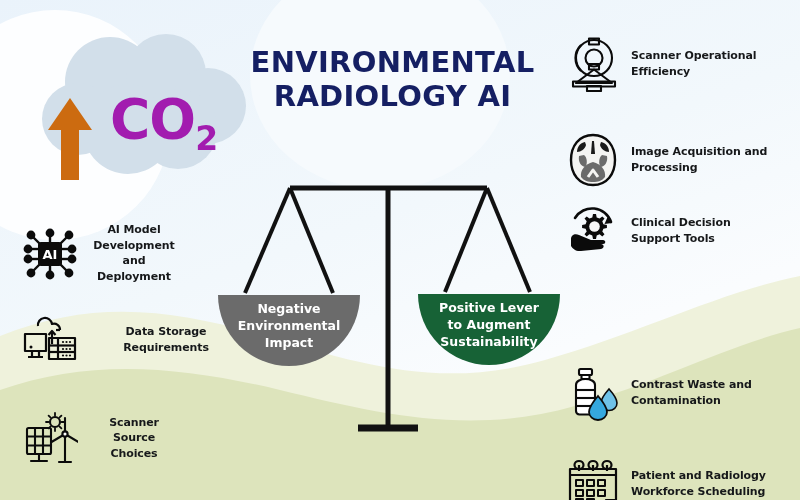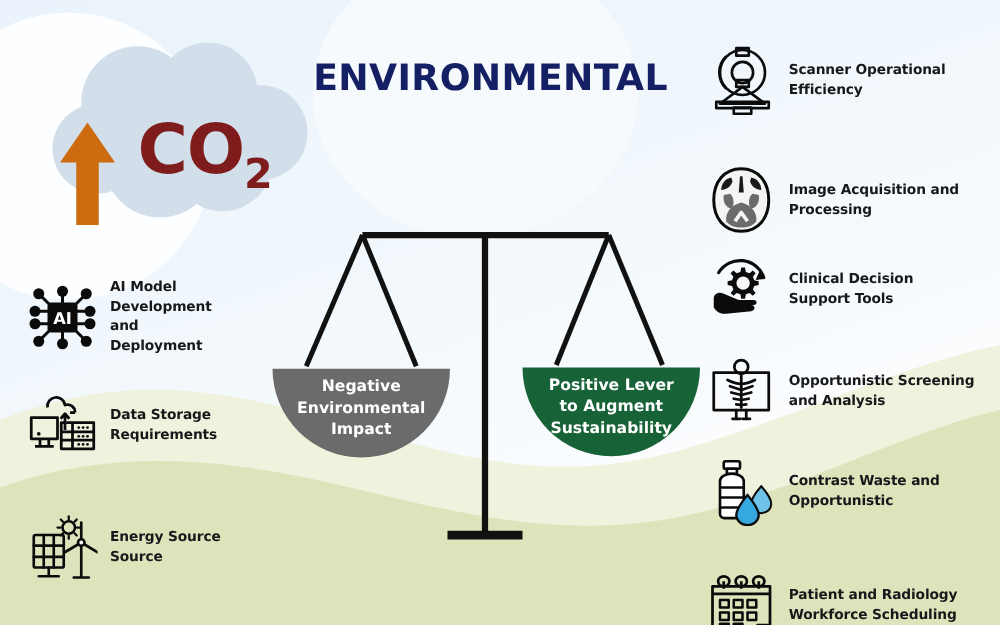--- a/index.html
+++ b/index.html
@@ -7,38 +7,38 @@
   #stage{position:relative;width:800px;height:500px;overflow:hidden;background:#EDF4FB;}
 
   
   .bg-sky{position:absolute;inset:0;background:linear-gradient(160deg,#EAF3FB 0%,#F2F8FC 45%,#FAFCFE 70%,#FFFFFF 100%);}
   .bg-white-blob{position:absolute;left:-60px;top:10px;width:230px;height:230px;border-radius:50%;background:#FDFEFF;}
   .bg-white-blob2{position:absolute;left:250px;top:-40px;width:260px;height:230px;border-radius:50%;background:#F6FAFD;}
   .hill{position:absolute;left:0;bottom:0;width:800px;height:260px;}
 
   
   .cloud-wrap{position:absolute;left:38px;top:34px;width:215px;height:160px;}
-  .co2-text{position:absolute;left:72px;top:58px;font-size:55px;font-weight:bold;color:#7f1d1d;letter-spacing:-1px;line-height:1;font-family:"DejaVu Sans",sans-serif;}
+  .co2-text{position:absolute;left:72px;top:58px;font-size:55px;font-weight:bold;color:#a21caf;letter-spacing:-1px;line-height:1;font-family:"DejaVu Sans",sans-serif;}
   .co2-text sub{font-size:33px;}
 
   
   .title{position:absolute;left:215px;top:46px;width:355px;text-align:center;
     color:#151F63;font-weight:bold;font-size:29px;line-height:1.17;letter-spacing:0.3px;
     font-family:"DejaVu Sans",sans-serif;}
 
   
   .scale{position:absolute;left:190px;top:175px;width:400px;height:285px;}
   .pan-label{fill:#ffffff;font-family:"DejaVu Sans",sans-serif;font-weight:bold;font-size:12.5px;}
 
   
   .item{position:absolute;display:flex;align-items:center;}
   .item .ico{width:56px;height:56px;flex:0 0 56px;display:flex;align-items:flex-end;justify-content:center;}
   .item .lbl{margin-left:10px;font-size:11px;font-weight:bold;color:#16181A;line-height:1.42;
     font-family:"DejaVu Sans",sans-serif;letter-spacing:-0.1px;}
-  .left .lbl{width:92px;}
+  .left .lbl{width:92px;text-align:center;}
   .right .lbl{width:150px;}
 </style>
 </head>
 <body>
 
 <div id="stage">
 
   <div class="bg-sky"></div>
   <div class="bg-white-blob"></div>
   <div class="bg-white-blob2"></div>
@@ -63,20 +63,21 @@
     <svg style="position:absolute;left:8px;top:62px" width="48" height="86" viewBox="0 0 48 86">
       <path d="M24 2 L46 34 L33 34 L33 84 L15 84 L15 34 L2 34 Z" fill="#CC6B10"></path>
     </svg>
     <div class="co2-text">
       <span>CO</span><sub>2</sub>
     </div>
   </div>
 
   <div class="title">
     <div>ENVIRONMENTAL</div>
+    <div>RADIOLOGY AI</div>
   </div>
 
   <svg class="scale" viewBox="0 0 400 285">
 
     <g stroke="#111111" fill="none">
       <line x1="100" y1="13" x2="297" y2="13" stroke-width="5"></line>
       <line x1="198" y1="13" x2="198" y2="253" stroke-width="5"></line>
       <line x1="168" y1="253" x2="228" y2="253" stroke-width="7" stroke-linecap="butt"></line>
 
       <line x1="100" y1="13" x2="55" y2="118" stroke-width="4"></line>
@@ -124,21 +125,21 @@
             <circle cx="27" cy="48" r="4.4"></circle>
             <circle cx="46" cy="46" r="4.4"></circle>
           <rect x="15" y="15" width="24" height="24" rx="3"></rect>
         </g>
         <text x="27" y="32" text-anchor="middle" fill="#ffffff" font-size="13" font-weight="bold" font-family="DejaVu Sans, sans-serif">AI</text>
       </svg>
     </span>
     <span class="lbl">AI Model Development and Deployment</span>
   </div>
 
-  <div class="item left" style="left:22px;top:312px;">
+  <div class="item left" style="left:22px;top:312px;gap:32px;">
     <span class="ico">
       <svg width="56" height="52" viewBox="0 0 56 52">
         <g stroke="#0B0B0B" stroke-width="2.2" fill="none" stroke-linejoin="round">
           <path d="M16 10 A7 7 0 0 1 30 8 A6 6 0 0 1 38 14"></path>
           <path d="M38 14 L34 14"></path>
           <path d="M30 28 L30 15 M26.5 19 L30 15 L33.5 19"></path>
           <rect x="3" y="18" width="21" height="17"></rect>
           <path d="M10 35 L10 40 M17 35 L17 40 M6 41 L21 41"></path>
           <rect x="27" y="22" width="26" height="21"></rect>
           <line x1="27" y1="29.5" x2="53" y2="29.5"></line>
@@ -186,21 +187,21 @@
             <line x1="5" y1="35.5" x2="29" y2="35.5"></line>
           <path d="M17 44 L17 50 M9 51 L25 51"></path>
 
           <line x1="43" y1="24" x2="43" y2="51"></line>
           <path d="M43 24 L43 8 M43 24 L29.5 32 M43 24 L56.5 32"></path>
           <circle cx="43" cy="24" r="2.6" fill="#fff"></circle>
           <line x1="37" y1="52" x2="49" y2="52"></line>
         </g>
       </svg>
     </span>
-    <span class="lbl">Energy Source Source</span>
+    <span class="lbl">Scanner Source Choices</span>
   </div>
 
   <div class="item right" style="left:565px;top:36px;">
     <span class="ico">
       <svg width="56" height="56" viewBox="0 0 56 56">
         <g stroke="#0B0B0B" stroke-width="2.1" fill="none" stroke-linejoin="round">
           <circle cx="29" cy="22" r="18"></circle>
           <circle cx="29" cy="22" r="8.5"></circle>
           <path d="M16 9 A18 18 0 0 0 16 35"></path>
           <rect x="24" y="2.5" width="10" height="6"></rect>
@@ -242,56 +243,37 @@
         <g fill="#0B0B0B">
           <path d="M28 11 L31 11 L31.7 14.5 L34.6 15.6 L37.3 13.4 L39.5 15.6 L37.3 18.3 L38.4 21.2 L41.9 21.9 L41.9 25 L38.4 25.7 L37.3 28.6 L39.5 31.3 L37.3 33.5 L34.6 31.3 L31.7 32.4 L31 35.9 L28 35.9 L27.3 32.4 L24.4 31.3 L21.7 33.5 L19.5 31.3 L21.7 28.6 L20.6 25.7 L17.1 25 L17.1 21.9 L20.6 21.2 L21.7 18.3 L19.5 15.6 L21.7 13.4 L24.4 15.6 L27.3 14.5 Z"></path>
         </g>
         <circle cx="29.5" cy="23.5" r="5.3" fill="#F7F7F7"></circle>
         <path d="M6 36 C6 32 10 30 14 32 L26 37 L38 37 C41 37 41 41 38 41 L27 41 L36 41 C39 41 40 45 36 46 L16 48 C11 48.6 8 46 6 43 Z" fill="#0B0B0B"></path>
       </svg>
     </span>
     <span class="lbl">Clinical Decision Support Tools</span>
   </div>
 
-  <div class="item right" style="left:565px;top:285px;">
-    <span class="ico">
-      <svg width="56" height="56" viewBox="0 0 56 56">
-        <g stroke="#0B0B0B" stroke-width="2.2" fill="none" stroke-linecap="round" stroke-linejoin="round">
-          <rect x="6" y="13" width="44" height="30"></rect>
-          <circle cx="28" cy="8.5" r="5.5"></circle>
-          <line x1="28" y1="14" x2="28" y2="41"></line>
-          <path d="M17 19 C21 21 24.5 22 28 22 C31.5 22 35 21 39 19"></path>
-          <path d="M19 24 L28 27 M37 24 L28 27"></path>
-          <path d="M20 29 L28 31 M36 29 L28 31"></path>
-          <path d="M22 34 L28 35 M34 34 L28 35"></path>
-          <path d="M24 38.5 L28 39 M32 38.5 L28 39"></path>
-          <path d="M24 43 L24 50 M32 43 L32 50"></path>
-          <path d="M21 50 L27 50 M29 50 L35 50"></path>
-        </g>
-      </svg>
-    </span>
-    <span class="lbl">Opportunistic Screening and Analysis</span>
-  </div>
 
   <div class="item right" style="left:565px;top:365px;">
     <span class="ico">
       <svg width="56" height="56" viewBox="0 0 56 56">
         <g stroke="#0B0B0B" stroke-width="2.1" fill="#FFFFFF" stroke-linejoin="round">
           <rect x="14" y="4" width="13" height="6" rx="1.5"></rect>
           <rect x="16.5" y="10" width="8" height="4"></rect>
           <path d="M11 20 C11 16 16 14 20.5 14 C25 14 30 16 30 20 L30 46 C30 48 28.5 49.5 26.5 49.5 L14.5 49.5 C12.5 49.5 11 48 11 46 Z"></path>
           <line x1="11" y1="25" x2="30" y2="25"></line>
           <line x1="11" y1="33" x2="30" y2="33"></line>
           <line x1="11" y1="41" x2="30" y2="41"></line>
         </g>
         <path d="M44 24 C44 24 52 33 52 38 C52 42.5 48.5 45.5 44 45.5 C39.5 45.5 36 42.5 36 38 C36 33 44 24 44 24 Z" fill="#6FC2E8" stroke="#0B0B0B" stroke-width="1.6"></path>
         <path d="M33 31 C33 31 42 41.5 42 47 C42 51.5 38 55 33 55 C28 55 24 51.5 24 47 C24 41.5 33 31 33 31 Z" fill="#35A8DF" stroke="#0B0B0B" stroke-width="1.8"></path>
       </svg>
     </span>
-    <span class="lbl">Contrast Waste and Opportunistic</span>
+    <span class="lbl">Contrast Waste and Contamination</span>
   </div>
 
   <div class="item right" style="left:565px;top:456px;">
     <span class="ico">
       <svg width="56" height="56" viewBox="0 0 56 56">
         <g stroke="#0B0B0B" stroke-width="2.2" fill="none" stroke-linejoin="round">
           <path d="M5 13 L51 13 L51 44 L41 52 L5 52 Z"></path>
           <path d="M41 52 L41 44 L51 44"></path>
           <line x1="5" y1="19" x2="51" y2="19"></line>
           <ellipse cx="14" cy="9" rx="4.5" ry="4"></ellipse>

